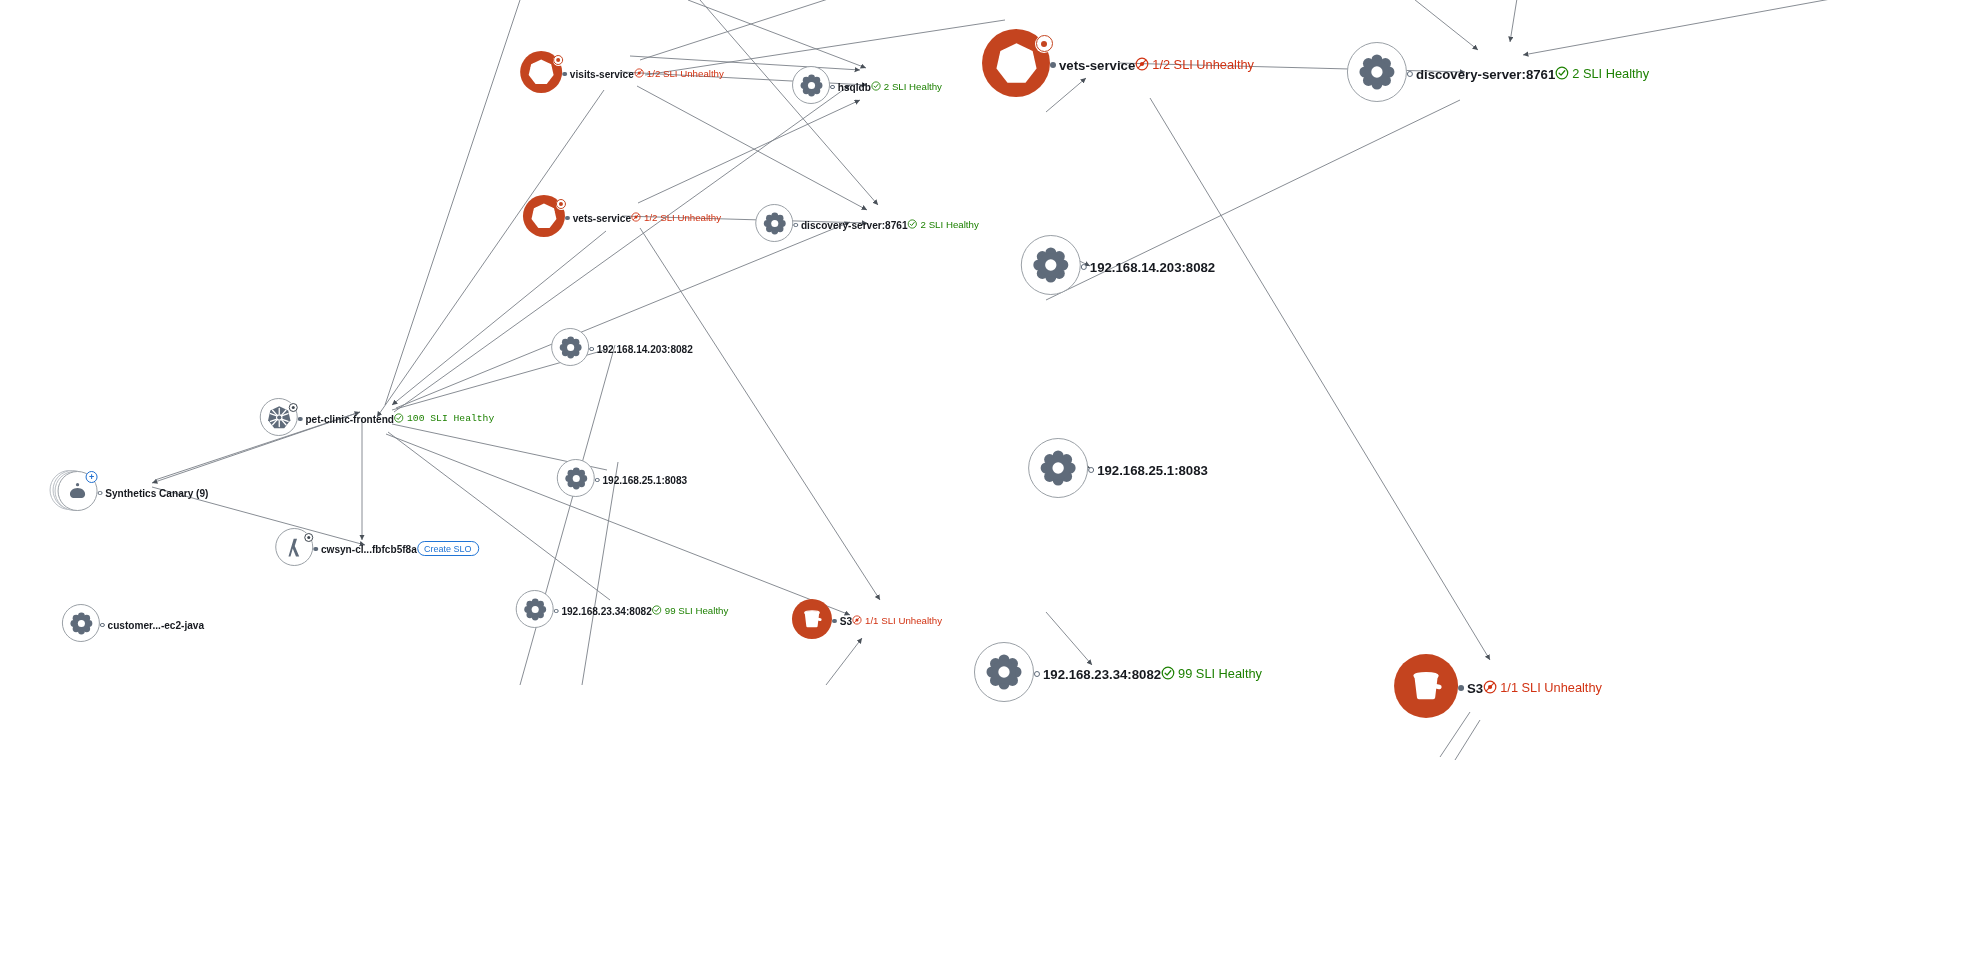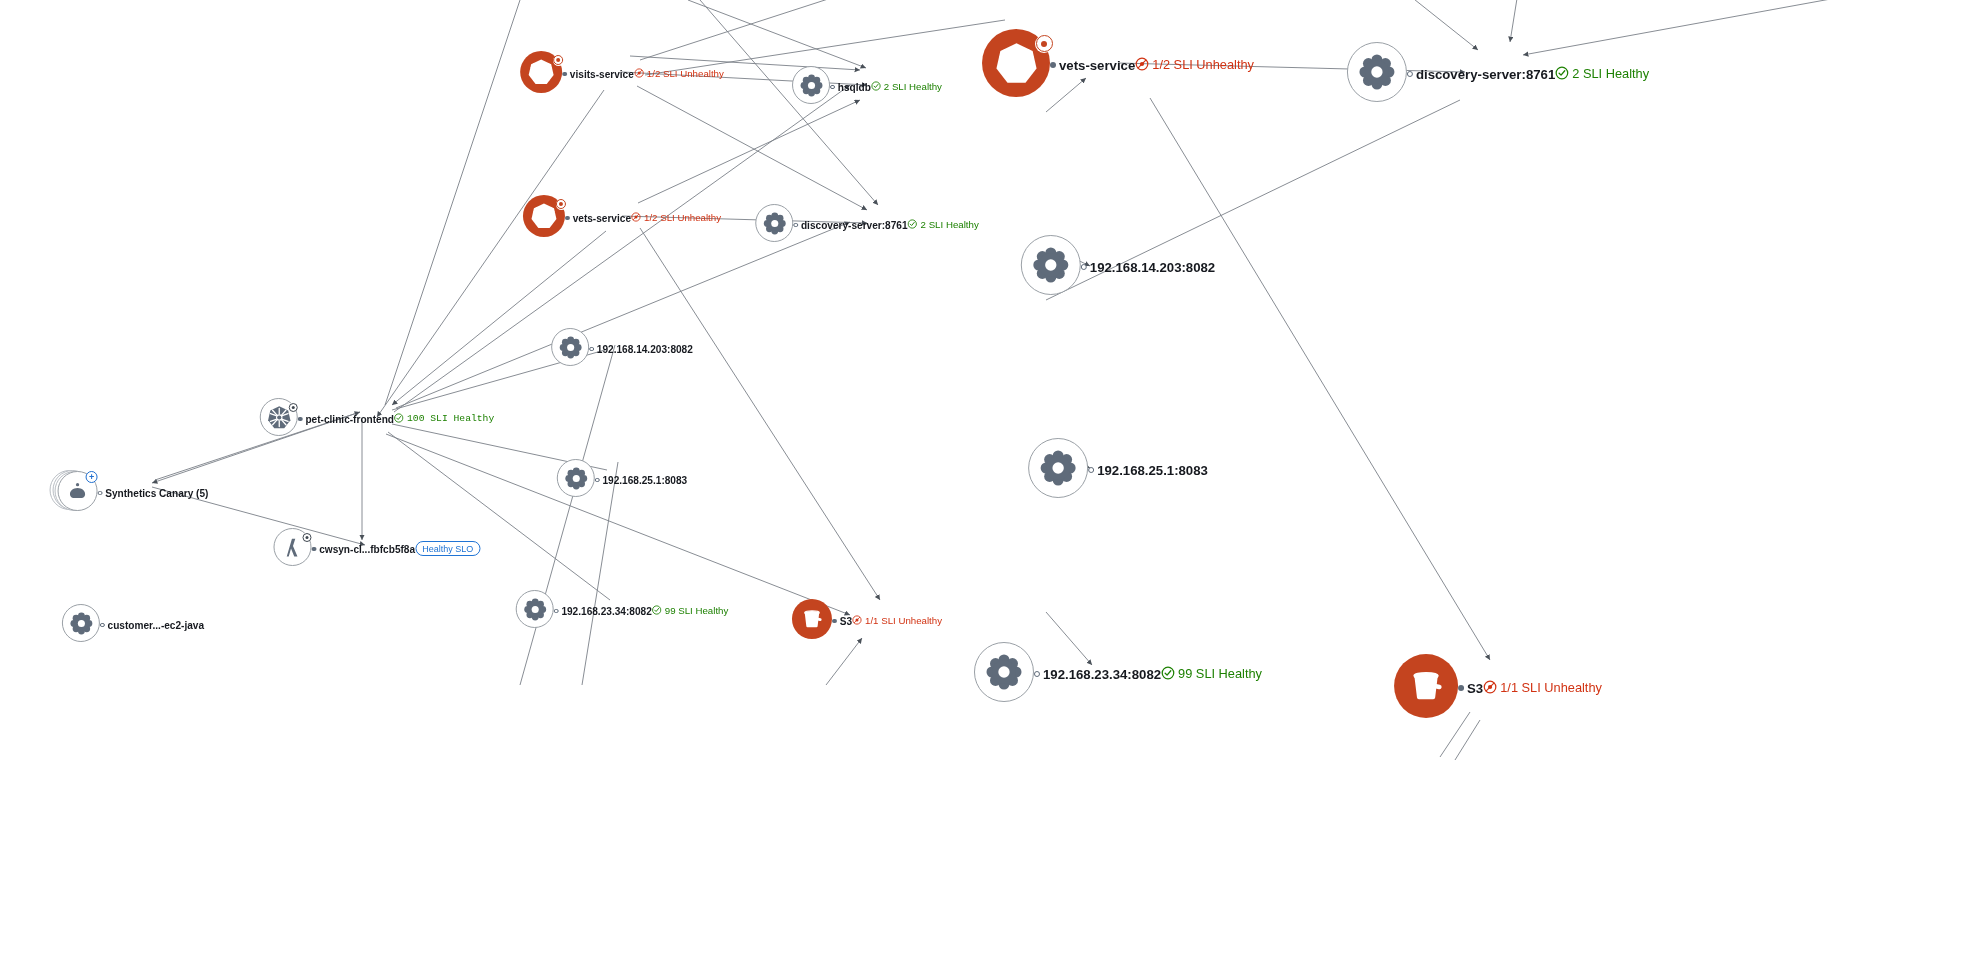--- a/index.html
+++ b/index.html
@@ -440,41 +440,41 @@
           <span class="node-icon">
             <svg width="26" height="26" viewBox="0 0 24 24">
               <circle cx="12" cy="6.2" r="1.5" fill="#5f6b7a"></circle>
               <path fill="#5f6b7a" d="M12 9.3 c-4.1 0 -7.0 2.6 -7.0 5.6 0 2.2 1.6 3.6 3.2 3.6 h7.6 c1.6 0 3.2 -1.4 3.2 -3.6 0 -3.0 -2.9 -5.6 -7.0 -5.6 z"></path>
             </svg>
           </span>
           <span class="plus-badge" style="width: 12px; height: 12px; right: -1.2px; top: -0.6px; font-size: 9px;">+</span>
         </div>
         <div class="node-label" style="font-size: 10.1px;">
           <span class="label-dot hollow" style="width: 4.7px; height: 4.7px;"></span>
-          <span>Synthetics Canary (5)</span>
+          <span>Synthetics Canary (9)</span>
         </div>
       </div>
       <div class="node" style="left: 377px; top: 547px;">
         <div class="node-circle plain" style="width: 38px; height: 38px;">
           <span class="node-icon">
             <svg width="25" height="25" viewBox="0 0 24 24">
               <path fill="#5f6b7a" d="M6.0 20.6 11.0 3.6 h3.2 l-2.2 7.0 4.3 10.0 h-3.1 l-3.1 -7.6 -2.2 7.6 z"></path>
             </svg>
           </span>
           <span class="alert-badge dark" style="width: 10px; height: 10px; right: -1.8px; top: 3.23px;">
             <span class="ring" style="width:9px;height:9px;">
               <span class="dot" style="width:3px;height:3px;"></span>
             </span>
           </span>
         </div>
         <div class="node-label" style="font-size: 10.1px;">
           <span class="label-dot filled" style="width: 4.7px; height: 4.7px;"></span>
           <span>cwsyn-cl...fbfcb5f8a</span>
         </div>
-        <div class="create-slo-btn" style="font-size: 9px; padding: 1.7px 6.2px;">Healthy SLO</div>
+        <div class="create-slo-btn" style="font-size: 9px; padding: 1.7px 6.2px;">Create SLO</div>
       </div>
       <div class="node" style="left: 622px; top: 609px;">
         <div class="node-circle plain" style="width: 38px; height: 38px;">
           <span class="node-icon">
             <svg width="25" height="25" viewBox="0 0 24 24">
               <circle cx="19.20" cy="12.00" r="3.3" fill="#5f6b7a"></circle>
               <circle cx="17.09" cy="17.09" r="3.3" fill="#5f6b7a"></circle>
               <circle cx="12.00" cy="19.20" r="3.3" fill="#5f6b7a"></circle>
               <circle cx="6.91" cy="17.09" r="3.3" fill="#5f6b7a"></circle>
               <circle cx="4.80" cy="12.00" r="3.3" fill="#5f6b7a"></circle>

